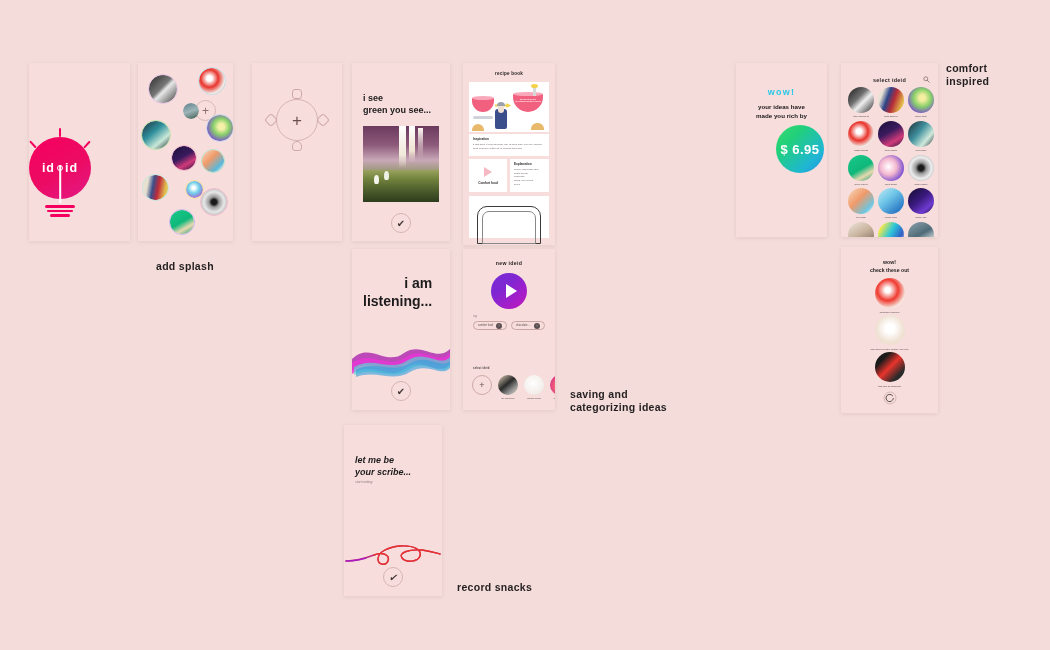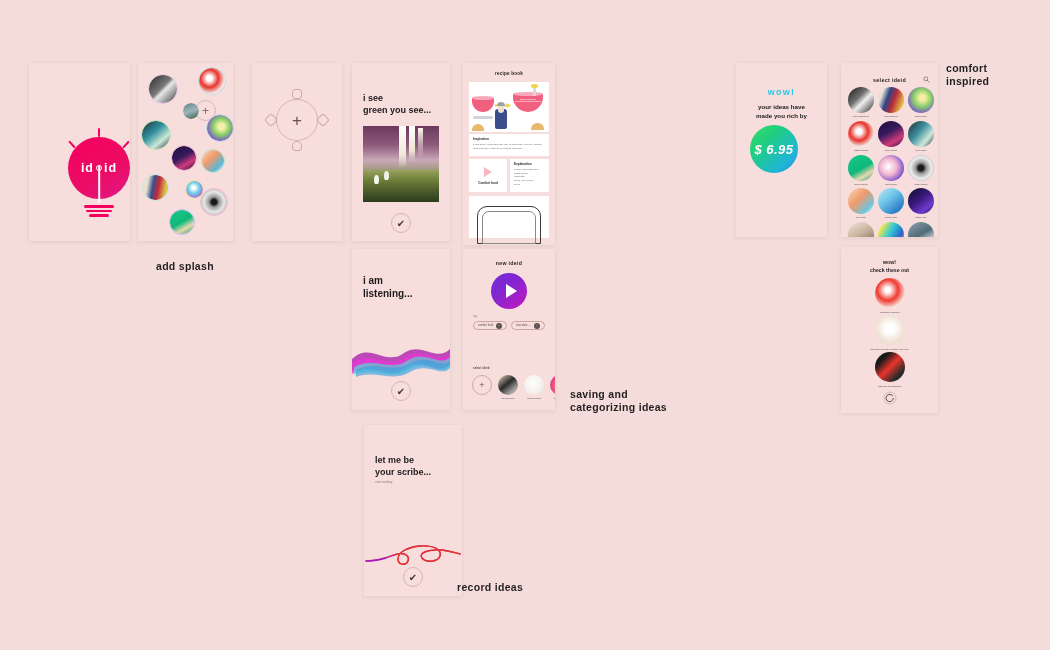--- a/index.html
+++ b/index.html
@@ -21,21 +21,21 @@
     position: absolute;
     font-size: 10.5px;
     font-weight: bold;
     color: #231f20;
     letter-spacing: 0.3px;
     line-height: 1.25;
     white-space: pre-line;
   }
 
   
-  .bulb-wrap { position:absolute; left:0; right:0; top:74px; display:flex; justify-content:flex-end; }
+  .bulb-wrap { position:absolute; left:0; right:0; top:74px; display:flex; justify-content:flex-start; }
   .bulb { position:relative; width:62px; height:86px; }
   .bulb-globe {
     width:62px; height:62px; border-radius:50%;
     background: linear-gradient(150deg,#f5005e 0%,#ec0b63 55%,#e21a86 100%);
     display:flex; align-items:center; justify-content:center;
   }
   .bulb-text { font-size:12.5px; font-weight:bold; color:#fff; letter-spacing:1px; display:flex; align-items:center; gap:2px;}
   .bulb-o { width:6px; height:6px; border:1.4px solid #fff; border-radius:50%; display:inline-block; }
   .bulb-stem { position:absolute; left:50%; top:28px; width:1.6px; height:38px; background:#fff; transform:translateX(-50%); }
   .bulb-base { position:absolute; left:50%; transform:translateX(-50%); bottom:4px; width:30px; }
@@ -262,21 +262,21 @@
       </div>
     </div>
 
     <div class="card" style="left:6px;top:133px;width:80px;height:42px;">
       <div style="position:absolute;left:8px;top:10px;width:64px;height:38px;border:1px solid #3a3a3a;border-radius:10px 10px 0 0;"></div>
       <div style="position:absolute;left:13px;top:15px;width:54px;height:33px;border:1px solid #888;border-radius:7px 7px 0 0;"></div>
     </div>
   </div>
 
   <div class="screen" style="left:352px; top:249px; width:98px; height:161px;">
-    <div class="scr-title" style="left:11px; top:26px; font-size:10px; white-space:pre-line;">i am
+    <div class="scr-title" style="left:11px; top:26px; font-size:14px; white-space:pre-line;text-align:right;">i am
 listening...</div>
     <svg style="position:absolute;left:0;top:88px;width:98px;height:40px;" viewBox="0 0 98 40" preserveAspectRatio="none">
       <path d="M0,22 C18,4 34,30 52,16 C70,4 84,26 98,12 L98,24 C84,38 70,16 52,28 C34,42 18,16 0,34 Z" fill="#b02fb0" opacity=".85"></path>
       <path d="M0,26 C20,12 36,34 54,20 C72,8 86,30 98,16 L98,27 C86,41 72,19 54,31 C36,45 20,23 0,37 Z" fill="#ec35d8" opacity=".8"></path>
       <path d="M2,30 C22,18 38,36 56,23 C74,12 88,31 98,20 L98,29 C88,40 74,21 56,33 C38,45 22,28 2,38 Z" fill="#4fd8d0" opacity=".65"></path>
       <path d="M4,33 C24,22 40,38 58,26 C76,16 90,33 98,24 L98,31 C90,41 76,24 58,35 C40,46 24,32 4,40 Z" fill="#2f9fe0" opacity=".6"></path>
     </svg>
     <div class="check-btn" style="left:39px; top:132px;">✔</div>
   </div>
 
@@ -310,38 +310,38 @@
 clouds</div>
       </div>
       <div class="sel-item">
         <div class="bub" style="background:radial-gradient(circle at 60% 55%,#f2c84a,#ef5a7a 50%,#d8368a 80%);"></div>
         <div class="cap">sweet
 snacks</div>
       </div>
     </div>
   </div>
 
-  <div class="screen" style="left:364px; top:425px; width:98px; height:171px;">
+  <div class="screen" style="left:344px; top:425px; width:98px; height:171px;font-style:italic;">
     <div class="scr-title" style="left:11px; top:30px; font-size:9px; white-space:pre-line;">let me be
 your scribe...</div>
     <div style="position:absolute;left:11px;top:55px;font-size:3.4px;color:#8d7c7e;">start writing</div>
     <svg style="position:absolute;left:0;top:100px;width:98px;height:50px;" viewBox="0 0 98 50">
       <path d="M2,36 C14,36 22,33 30,30 C40,26 46,31 44,36 C42,41 34,40 34,34 C34,27 44,22 56,21 C70,20 78,25 76,31 C74,37 62,38 58,33 C54,28 64,24 78,25 C86,26 92,28 96,29" fill="none" stroke="#c02a7a" stroke-width="1.4" stroke-linecap="round"></path>
       <path d="M30,30 C40,26 46,31 44,36 C42,41 34,40 34,34 C34,27 44,22 56,21 C70,20 78,25 76,31 C74,37 62,38 58,33 C54,28 64,24 78,25 C86,26 92,28 96,29" fill="none" stroke="#e8342c" stroke-width="1.4" stroke-linecap="round"></path>
       <path d="M2,36 C10,36 16,35 22,33" fill="none" stroke="#a81ec0" stroke-width="1.4" stroke-linecap="round"></path>
     </svg>
     <div class="check-btn" style="left:39px; top:142px;">✔</div>
   </div>
 
 
   <div class="screen" style="left:736px; top:63px; width:91px; height:174px;">
     <div class="wow-head" style="top:24px;color:#2ac8e8;">wow!</div>
     <div class="wow-sub" style="top:40px;white-space:pre-line;">your ideas have
 made you rich by</div>
-    <div class="price-ball" style="left:14px;top:62px;width:48px;height:48px;font-style:italic;">$ 6.95</div>
+    <div class="price-ball" style="left:40px;top:62px;width:48px;height:48px;">$ 6.95</div>
   </div>
 
   <div class="screen" style="left:841px; top:63px; width:97px; height:174px;">
     <div class="grid-head" style="top:14px;">select ideid</div>
     <svg class="search-ic" style="right:8px;top:13px;" viewBox="0 0 10 10">
       <circle cx="4" cy="4" r="2.8" fill="none" stroke="#6b5456" stroke-width=".9"></circle>
       <line x1="6.1" y1="6.1" x2="9" y2="9" stroke="#6b5456" stroke-width=".9" stroke-linecap="round"></line>
     </svg>
     <div class="grid" style="left:7px;top:24px;width:83px;">
       <div class="gcell">
@@ -425,17 +425,17 @@
     </div>
     <svg class="refresh-ic" style="top:143px;" viewBox="0 0 20 20">
       <circle cx="10" cy="10" r="7.5" fill="none" stroke="#c8a6a4" stroke-width=".9"></circle>
       <path d="M13.3,7.2 A4.6,4.6 0 1 0 14.2,10.6" fill="none" stroke="#46393a" stroke-width="1.1" stroke-linecap="round"></path>
     </svg>
   </div>
 
   <div class="caption" style="left:156px; top:260px;">add splash</div>
   <div class="caption" style="left:570px; top:388px;">saving and
 categorizing ideas</div>
-  <div class="caption" style="left:457px; top:581px;">record ideas</div>
+  <div class="caption" style="left:457px; top:581px;">record snacks</div>
   <div class="caption" style="left:946px; top:62px;">comfort
 inspired</div>
 
 </div>
 
 </body></html>

